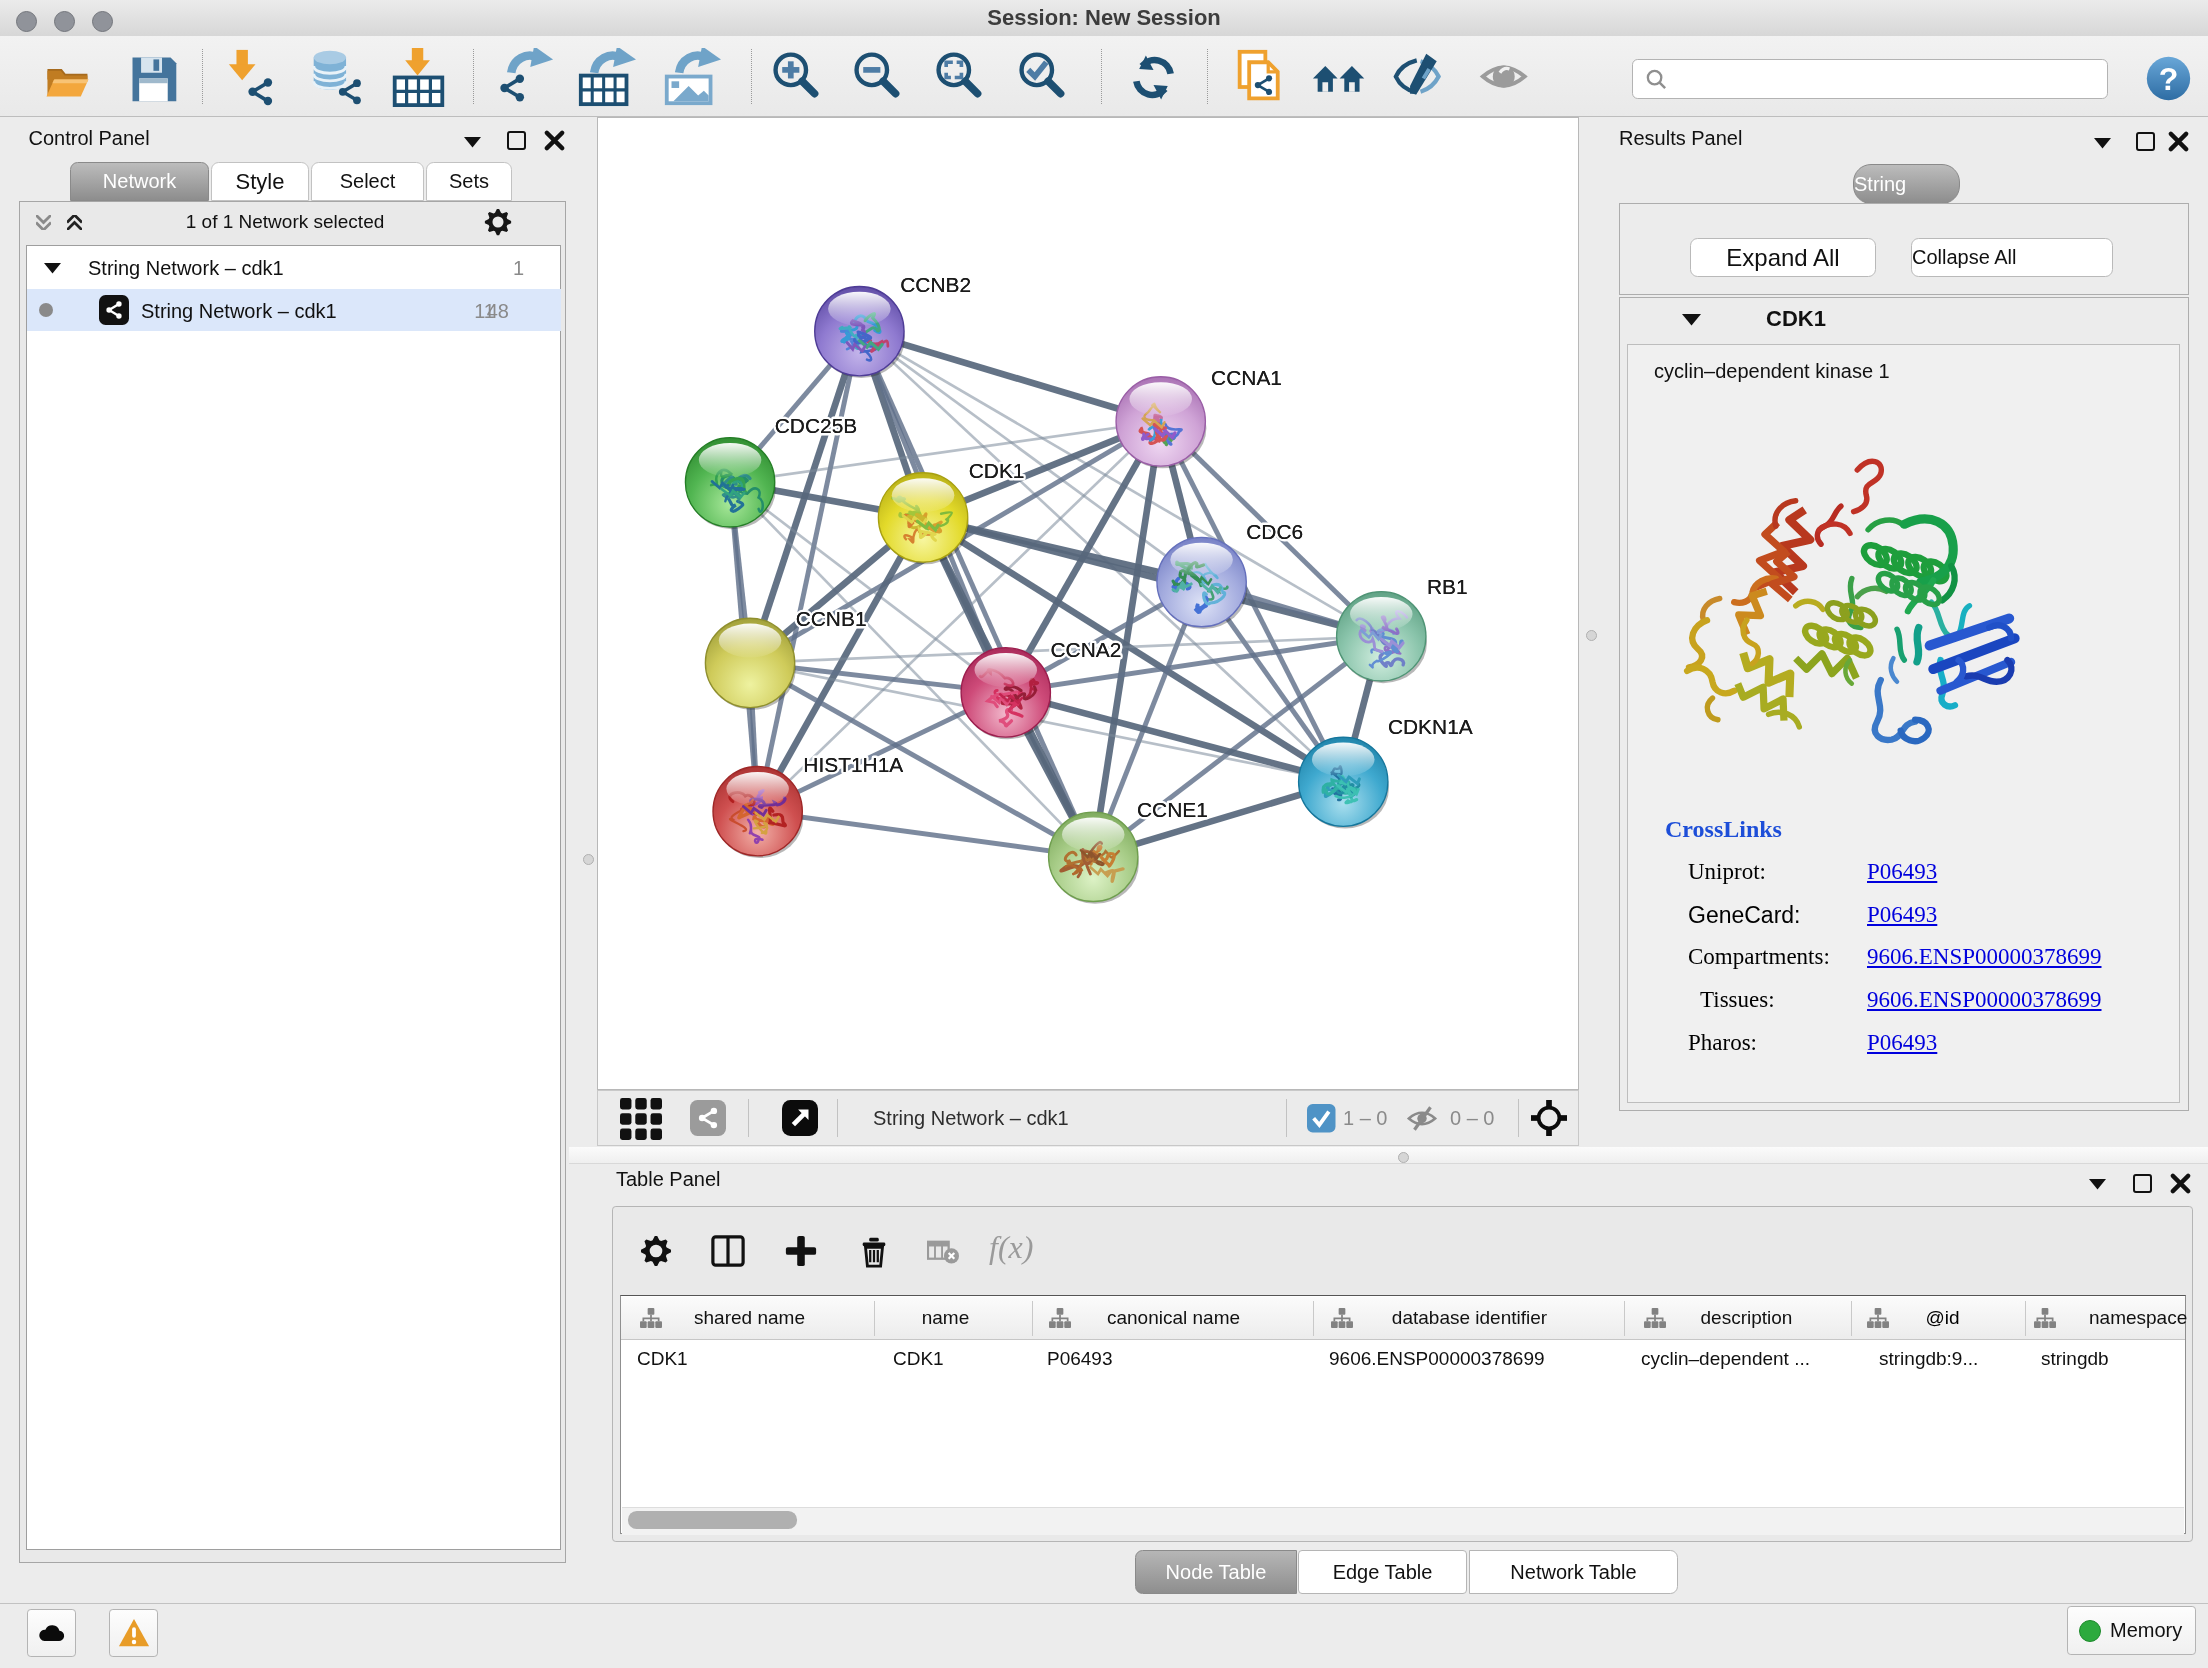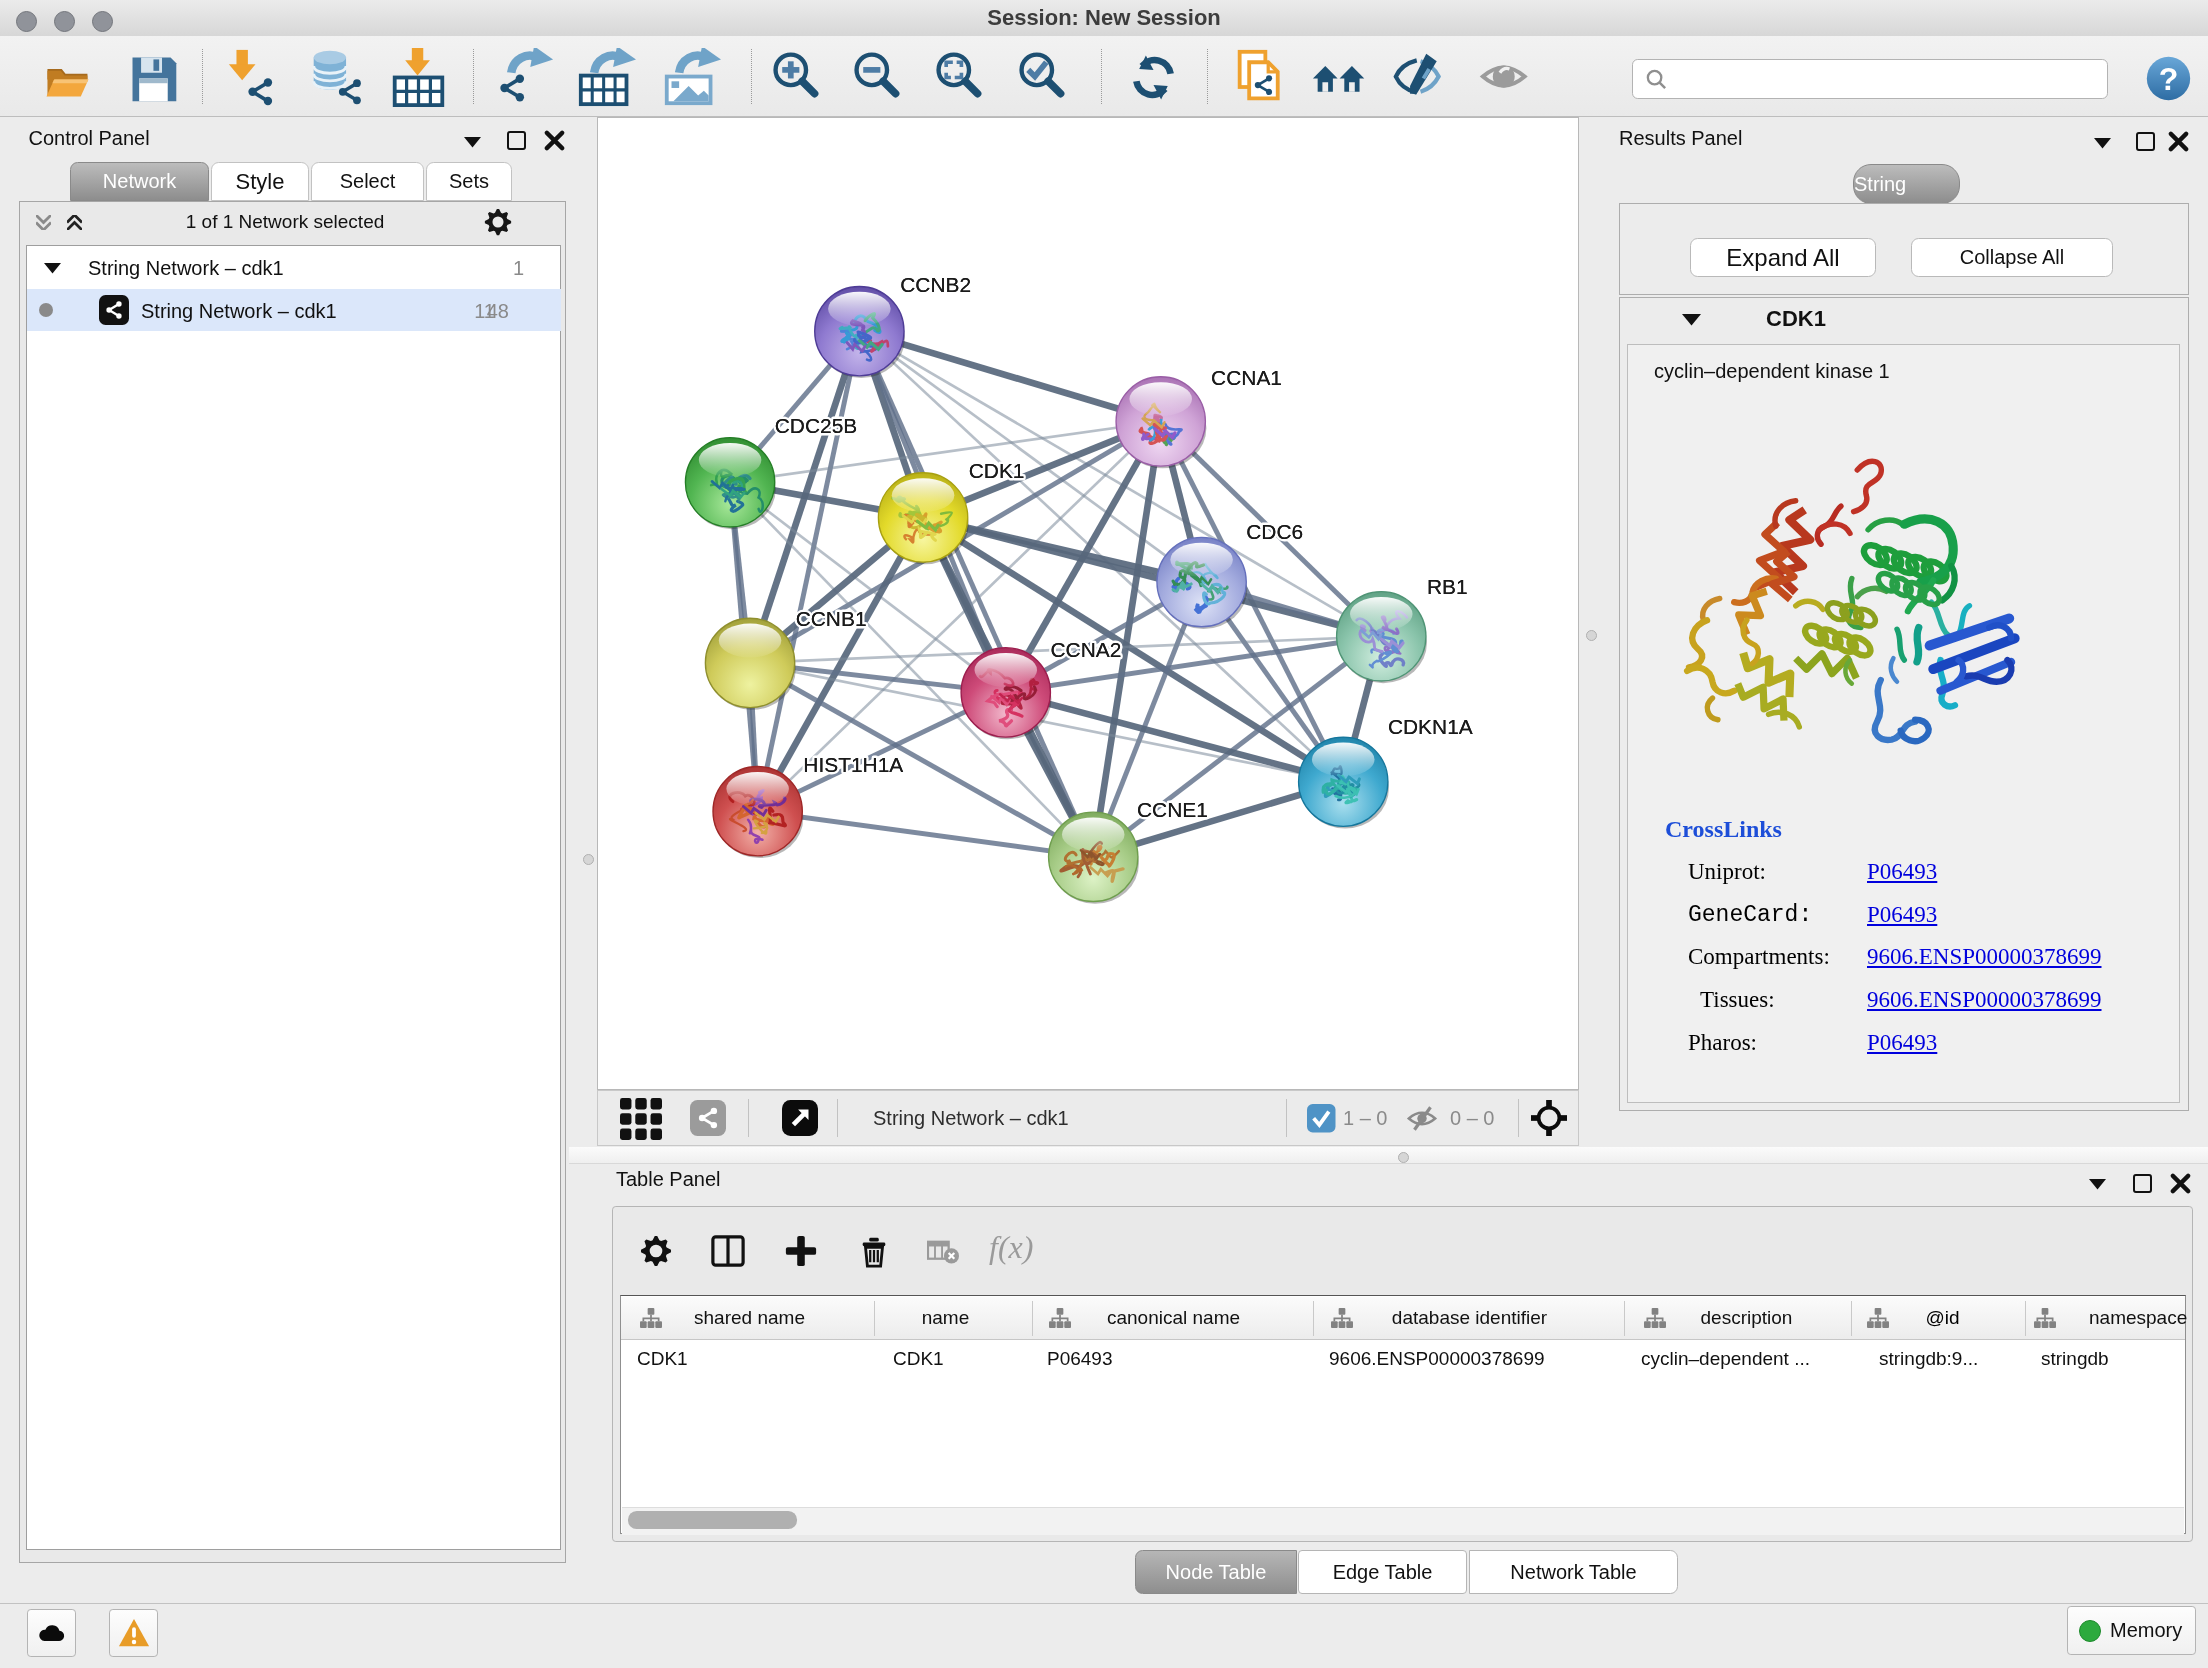--- a/index.html
+++ b/index.html
@@ -599,21 +599,21 @@
 <svg style="position:absolute;left:2094px;top:138px" width="17" height="11.4" viewBox="0 0 18 12">
     <path d="M0 0 h18 l-9 11 z" fill="#111"></path>
   </svg>
 <div style="position:absolute;left:2136px;top:132px;width:19px;height:19px;border:2.4px solid #111;border-radius:2.9px;box-sizing:border-box"></div>
 <svg style="position:absolute;left:2168px;top:131px" width="21" height="21" viewBox="0 0 22 22">
     <path d="M3 3 L19 19 M19 3 L3 19" stroke="#111" stroke-width="4.5" stroke-linecap="round"></path>
   </svg>
 <div style="position:absolute;left:1853px;top:164px;width:107px;height:40px;background:linear-gradient(#bcbcbc,#8d8d8d);color:#fff;border:1px solid #8a8a8a;border-radius:18px;box-sizing:border-box;text-align:left;line-height:38px;font-size:20px">String</div>
 <div style="position:absolute;left:1619px;top:203px;width:570px;height:92px;border:1px solid #adadad;background:#ececec;box-sizing:border-box"></div>
 <div style="position:absolute;left:1690px;top:238px;width:186px;height:39px;background:#ffffff;border:1px solid #b9b9b9;border-radius:7.6px;box-sizing:border-box;text-align:center;line-height:37px;font-size:24px;color:#111">Expand All</div>
-<div style="position:absolute;left:1911px;top:238px;width:202px;height:39px;background:#ffffff;border:1px solid #b9b9b9;border-radius:7.6px;box-sizing:border-box;text-align:center;line-height:37px;font-size:20px;color:#111">Collapse All</div>
+<div style="position:absolute;left:1911px;top:238px;width:202px;height:39px;background:#ffffff;border:1px solid #b9b9b9;border-radius:7.6px;box-sizing:border-box;text-align:left;line-height:37px;font-size:20px;color:#111">Collapse All</div>
 <div style="position:absolute;left:1619px;top:297px;width:570px;height:814px;border:1px solid #adadad;background:#ececec;box-sizing:border-box"></div>
 <svg style="position:absolute;left:1682px;top:314px" width="19" height="12.4" viewBox="0 0 20 13">
     <path d="M0 0 h20 l-10 12 z" fill="#111"></path>
   </svg>
 <div style="position:absolute;left:1766px;top:306px;font-size:22px;font-weight:bold;color:#111">CDK1</div>
 <div style="position:absolute;left:1627px;top:344px;width:553px;height:759px;border:1px solid #bdbdbd;background:#f0f0f0;box-sizing:border-box"></div>
 <div style="position:absolute;left:1654px;top:360px;font-size:20px;color:#111">cyclin–dependent kinase 1</div>
 <svg style="position:absolute;left:1660px;top:442px" width="380" height="323" viewBox="0 0 420 355">
     <path d="M218 30 c14 -16 30 -10 26 4 c-4 12 -20 8 -16 24 c3 10 -6 16 -14 18" fill="none" stroke="#c03226" stroke-width="6" stroke-linecap="round"></path>
     <path d="M200 70 c-8 6 -8 18 -18 22 c-10 4 -10 14 -4 20" fill="none" stroke="#b82c22" stroke-width="6" stroke-linecap="round"></path>
@@ -668,21 +668,21 @@
     <ellipse cx="267" cy="159" rx="12" ry="8" fill="none" stroke="#28a048" stroke-width="6" transform="rotate(38 267 159)"></ellipse>
     <ellipse cx="282" cy="164" rx="12" ry="8" fill="none" stroke="#28a048" stroke-width="6" transform="rotate(38 282 164)"></ellipse>
     <ellipse cx="298" cy="169" rx="12" ry="8" fill="none" stroke="#28a048" stroke-width="6" transform="rotate(38 298 169)"></ellipse>
     <path d="M262 206 c6 12 0 24 8 34" fill="none" stroke="#18a070" stroke-width="6" stroke-linecap="round"></path>
     <path d="M330 240 c8 6 6 18 -2 24" fill="none" stroke="#2858d0" stroke-width="7" stroke-linecap="round"></path>
     <path d="M210 240 c-8 8 -6 20 2 26" fill="none" stroke="#68a838" stroke-width="5" stroke-linecap="round"></path>
   </svg>
 <div style="position:absolute;left:1665px;top:816px;font-size:24px;font-weight:bold;color:#1d4ed8;font-family:'Liberation Serif',serif">CrossLinks</div>
 <div style="position:absolute;left:1688px;top:859px;font-size:23px;color:#000;font-family:'Liberation Serif',serif">Uniprot:</div>
 <div style="position:absolute;left:1867px;top:859px;font-size:23px;color:#0000dd;text-decoration:underline;font-family:'Liberation Serif',serif">P06493</div>
-<div style="position:absolute;left:1688px;top:902px;font-size:23px;color:#000;font-family:Liberation Mono, monospace">GeneCard:</div>
+<div style="position:absolute;left:1688px;top:902px;font-size:23px;color:#000;font-family:Liberation Sans, sans-serif">GeneCard:</div>
 <div style="position:absolute;left:1867px;top:902px;font-size:23px;color:#0000dd;text-decoration:underline;font-family:'Liberation Serif',serif">P06493</div>
 <div style="position:absolute;left:1688px;top:944px;font-size:23px;color:#000;font-family:'Liberation Serif',serif">Compartments:</div>
 <div style="position:absolute;left:1867px;top:944px;font-size:23px;color:#0000dd;text-decoration:underline;font-family:'Liberation Serif',serif">9606.ENSP00000378699</div>
 <div style="position:absolute;left:1700px;top:987px;font-size:23px;color:#000;font-family:'Liberation Serif',serif">Tissues:</div>
 <div style="position:absolute;left:1867px;top:987px;font-size:23px;color:#0000dd;text-decoration:underline;font-family:'Liberation Serif',serif">9606.ENSP00000378699</div>
 <div style="position:absolute;left:1688px;top:1030px;font-size:23px;color:#000;font-family:'Liberation Serif',serif">Pharos:</div>
 <div style="position:absolute;left:1867px;top:1030px;font-size:23px;color:#0000dd;text-decoration:underline;font-family:'Liberation Serif',serif">P06493</div>
 <div style="position:absolute;left:599px;top:1146px;width:1609px;height:457px;background:#ececec"></div>
 <div style="position:absolute;left:616px;top:1168px;font-size:20px;color:#111">Table Panel</div>
 <svg style="position:absolute;left:2089px;top:1179px" width="17" height="11.4" viewBox="0 0 18 12">

